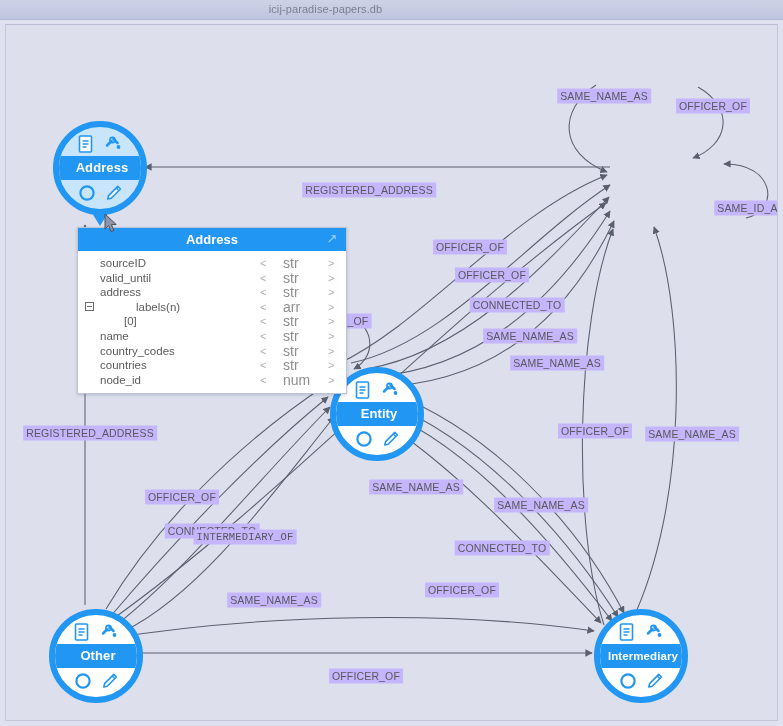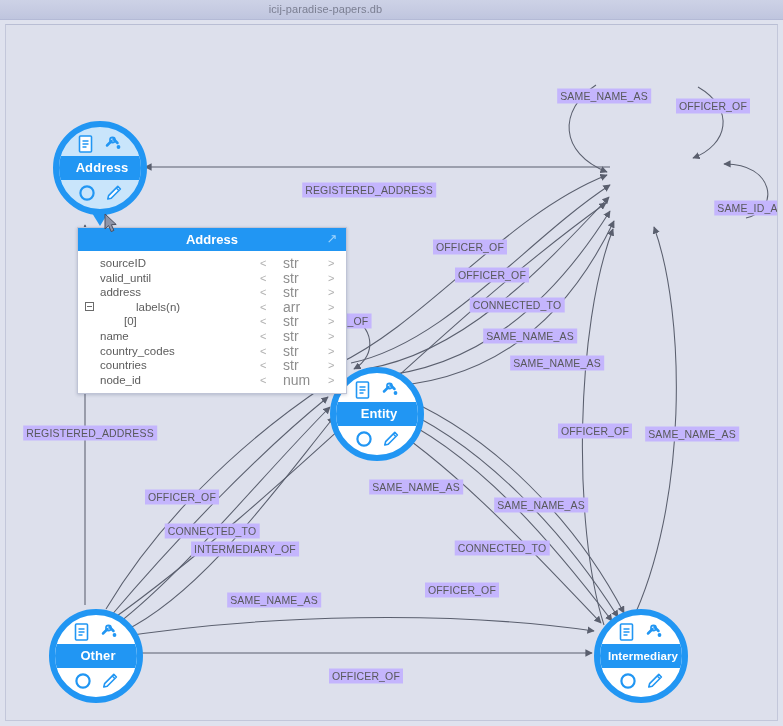--- a/index.html
+++ b/index.html
@@ -412,21 +412,21 @@
         <div class="edge-label" style="left: 486px; top: 250px;">OFFICER_OF</div>
         <div class="edge-label" style="left: 511px; top: 280px;">CONNECTED_TO</div>
         <div class="edge-label" style="left: 524px; top: 311px;">SAME_NAME_AS</div>
         <div class="edge-label" style="left: 551px; top: 338px;">SAME_NAME_AS</div>
         <div class="edge-label" style="left: 352px; top: 296px;">_OF</div>
         <div class="edge-label" style="left: 589px; top: 406px;">OFFICER_OF</div>
         <div class="edge-label" style="left: 686px; top: 409px;">SAME_NAME_AS</div>
         <div class="edge-label" style="left: 84px; top: 408px;">REGISTERED_ADDRESS</div>
         <div class="edge-label" style="left: 176px; top: 472px;">OFFICER_OF</div>
         <div class="edge-label" style="left: 206px; top: 506px;">CONNECTED_TO</div>
-        <div class="edge-label" style="left: 239px; top: 524px;">INTERMEDIARY_OF</div>
+        <div class="edge-label" style="left: 239px; top: 512px; font-family: Liberation Mono, monospace;">INTERMEDIARY_OF</div>
         <div class="edge-label" style="left: 268px; top: 575px;">SAME_NAME_AS</div>
         <div class="edge-label" style="left: 410px; top: 462px;">SAME_NAME_AS</div>
         <div class="edge-label" style="left: 535px; top: 480px;">SAME_NAME_AS</div>
         <div class="edge-label" style="left: 496px; top: 523px;">CONNECTED_TO</div>
         <div class="edge-label" style="left: 456px; top: 565px;">OFFICER_OF</div>
         <div class="edge-label" style="left: 360px; top: 651px;">OFFICER_OF</div>
       </div>
 
     <div id="prop-panel">
       <div id="prop-header">

